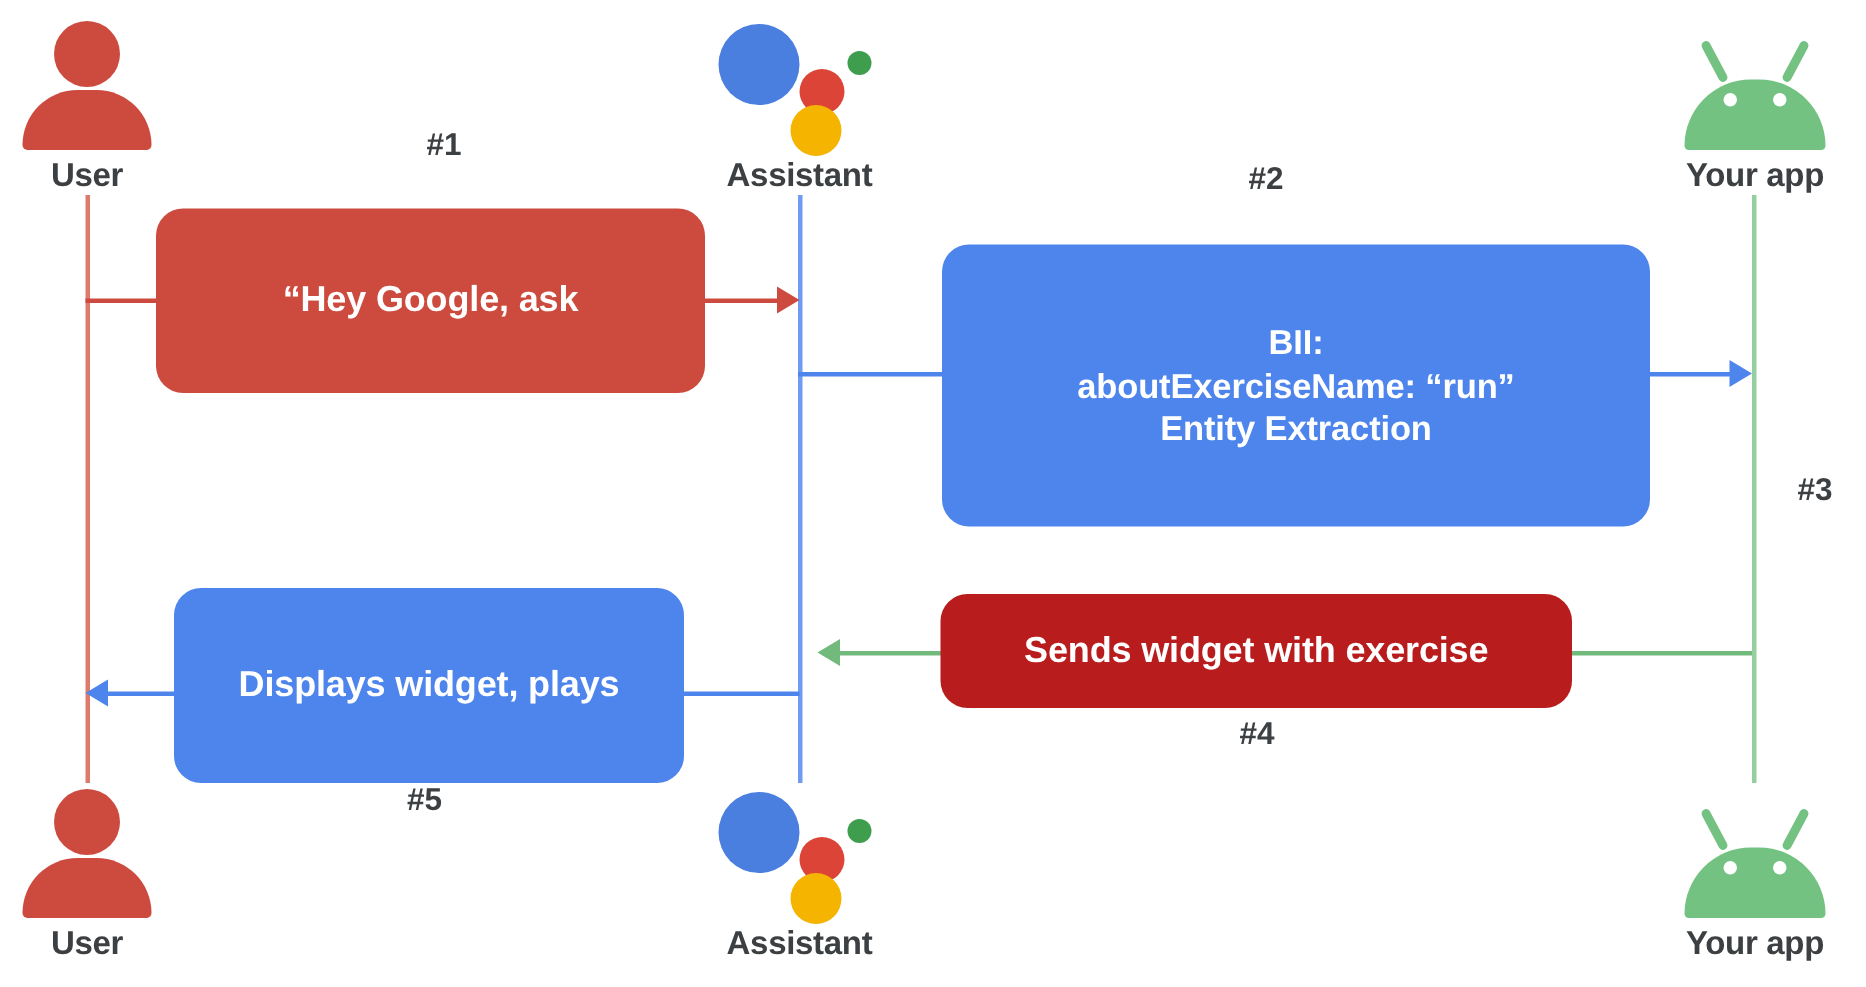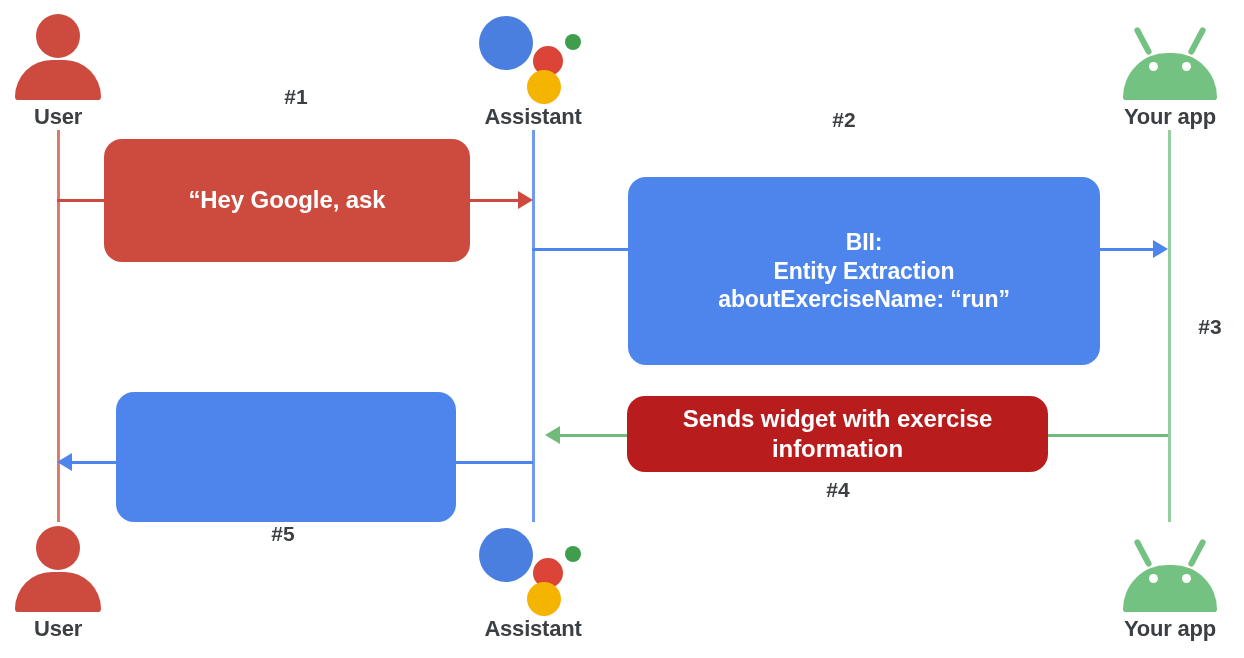--- a/index.html
+++ b/index.html
@@ -234,52 +234,52 @@
     <span>
       <span>“Hey Google, ask</span>
     </span>
   </div>
   <div class="step" style="left:246px; top:85px; width:100px;">#1</div>
 
   <div class="hline" style="left:532px; top:248px; width:100px; background:#4e85ec;"></div>
   <div class="hline" style="left:1098px; top:248px; width:57px; background:#4e85ec;"></div>
   <div class="arrowhead right" style="left:1153px; top:240px; border-left-color:#4e85ec;"></div>
 
-  <div class="msgbox" style="left:628px; top:177px; width:472px; height:188px;
+  <div class="msgbox" style="left:628px; top:163px; width:472px; height:188px;
               background:#4e85ec; font-size:23px;">
     <span>
       <span>BII:</span>
+      <span>aboutExerciseName: “run”</span>
       <span>Entity Extraction</span>
-      <span>aboutExerciseName: “run”</span>
     </span>
   </div>
   <div class="step" style="left:794px; top:108px; width:100px;">#2</div>
 
   <div class="step" style="left:1180px; top:315px; width:60px;">#3</div>
 
   <div class="hline" style="left:1047px; top:434px; width:121px; background:#72b97c;"></div>
   <div class="hline" style="left:560px; top:434px; width:68px; background:#72b97c;"></div>
   <div class="arrowhead left" style="left:545px; top:426px; border-right-color:#72b97c;"></div>
 
   <div class="msgbox" style="left:627px; top:396px; width:421px; height:76px;
               background:#b91c1c; font-size:24px;">
     <span>
       <span>Sends widget with exercise</span>
-      <span>information</span>
     </span>
   </div>
   <div class="step" style="left:788px; top:478px; width:100px;">#4</div>
 
   <div class="hline" style="left:455px; top:461px; width:78px; background:#4e85ec;"></div>
   <div class="hline" style="left:72px; top:461px; width:44px; background:#4e85ec;"></div>
   <div class="arrowhead left" style="left:57px; top:453px; border-right-color:#4e85ec;"></div>
 
   <div class="msgbox" style="left:116px; top:392px; width:340px; height:130px;
               background:#4e85ec; font-size:24px;">
     <span>
+      <span>Displays widget, plays</span>
     </span>
   </div>
   <div class="step" style="left:233px; top:522px; width:100px;">#5</div>
 
   <div class="actor" style="left:-22px; top:520px;">
     <div class="actor-icon">
       <div class="user-head"></div>
       <div class="user-body"></div>
     </div>
     <div class="actor-label">User</div>

